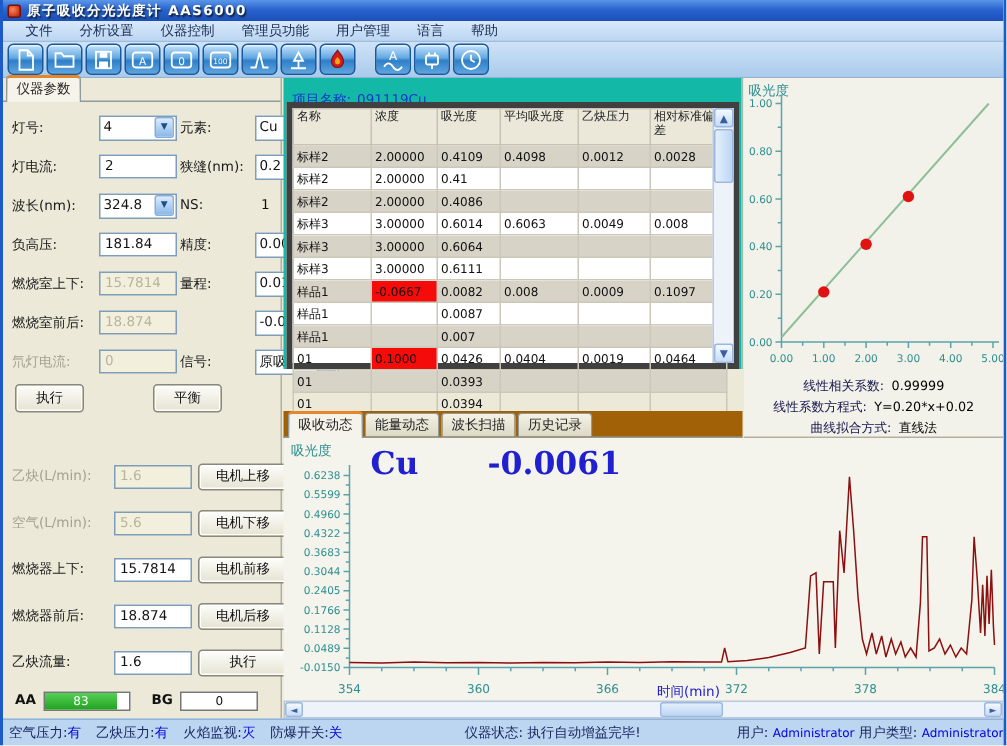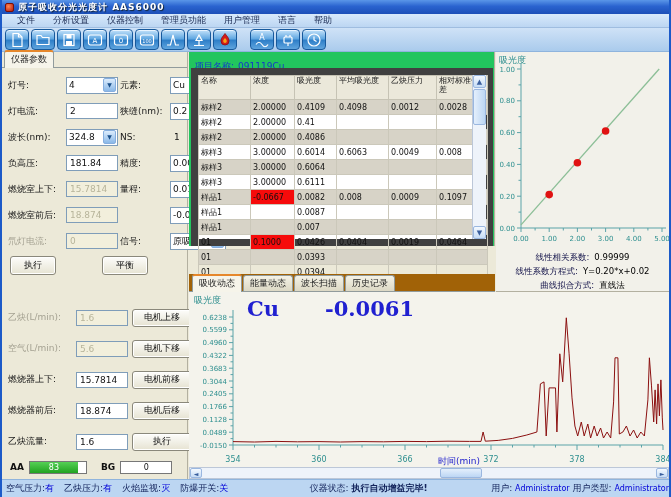--- a/index.html
+++ b/index.html
@@ -63,25 +63,25 @@
   .mbtn { width:60px; height:18px; }
 
   .gauges { position:absolute; left:0; top:406px; width:100%; height:18px; display:flex; align-items:center; padding-left:8px; }
   .glabel { font-size:9px; font-weight:bold; color:#111; margin-right:5px; }
   .gbar { position:relative; width:58px; height:13px; border:1px solid #777; background:#fff; margin-right:14px; }
   .gfill { position:absolute; left:0; top:0; bottom:0; background:linear-gradient(180deg,#55d055,#21a321); }
   .gnum { position:absolute; left:0; right:8px; top:0; text-align:center; font-size:8px; color:#fff; line-height:11px; }
   .gbox { width:52px; height:13px; border:1px solid #777; background:#fff; font-size:8px; color:#111; text-align:center; line-height:11px; }
 
   
-  .center-top { position:absolute; left:187px; top:0; width:306px; height:194px; background:#22c55e; border-right:1px solid #b3b0a0; }
+  .center-top { position:absolute; left:187px; top:0; width:306px; height:194px; background:#14b8a6; border-right:1px solid #b3b0a0; }
   .project-row { height:15px; padding:2px 0 0 6px; }
   .project-row span { font-size:9px; color:#1538c8; }
   .proj-name { margin-left:4px; }
-  .table-wrap { position:absolute; left:2px; top:16px; right:1px; bottom:0; background:#fff; border:7px solid #404040; }
+  .table-wrap { position:absolute; left:2px; top:16px; right:1px; bottom:0; background:#fff; border:4px solid #404040; }
   table.results { border-collapse:collapse; table-layout:fixed; width:289px; }
   table.results th { background:#ebe8da; font-weight:normal; font-size:8px; color:#222; text-align:left;
     border:1px solid #c6c3b4; padding:1px 2px; height:24px; line-height:1.1; vertical-align:top; }
   table.results td { font-size:8px; color:#111; border:1px solid #cbc8ba; padding:0 2px; height:15px; white-space:nowrap; overflow:hidden; }
   tr.alt td { background:#d7d3c7; }
   td.red { background:#f60b0b !important; color:#6b0000; }
   .vscroll { position:absolute; right:0; top:0; bottom:0; width:14px; background:#eef3fa; border-left:1px solid #bcc7d8; }
   .sar { display:block; width:13px; height:13px; text-align:center; font-size:7px; line-height:13px; color:#3a5f9e;
     background:linear-gradient(180deg,#f4f9ff,#c6dcf5); border:1px solid #9ab7e0; border-radius:2px; }
   .sar.bottom { position:absolute; bottom:0; }
@@ -110,21 +110,21 @@
     background:linear-gradient(180deg,#f4f9ff,#c6dcf5); border:1px solid #9ab7e0; border-radius:2px; }
   .hthumb { position:absolute; left:250px; top:0; width:42px; height:10px; background:linear-gradient(180deg,#e4effc,#bcd6f4); border:1px solid #9ab7e0; border-radius:2px; }
 
   
   .statusbar { position:absolute; left:0; top:479px; width:100%; height:18px; background:#bcd6f2; border-top:1px solid #8fb4dd;
     display:flex; align-items:center; font-size:9px; color:#14245c; }
   .sb-left { width:330px; padding-left:4px; white-space:nowrap; }
   .sb-left .item { margin-right:10px; }
   .sb-val { color:#0000d8; }
   .sb-state { width:195px; white-space:nowrap; }
-  .sb-state .sb-val { color:#14245c;font-weight:bold; }
+  .sb-state .sb-val { color:#14245c; }
   .sb-user { white-space:nowrap; }
   .sb-user .mono { font-size:8px; }
   svg text { font-family:"DejaVu Sans","Liberation Sans",sans-serif; }
 </style>
 </head>
 <body>
 
 <div class="app">
 
   <div class="titlebar">

